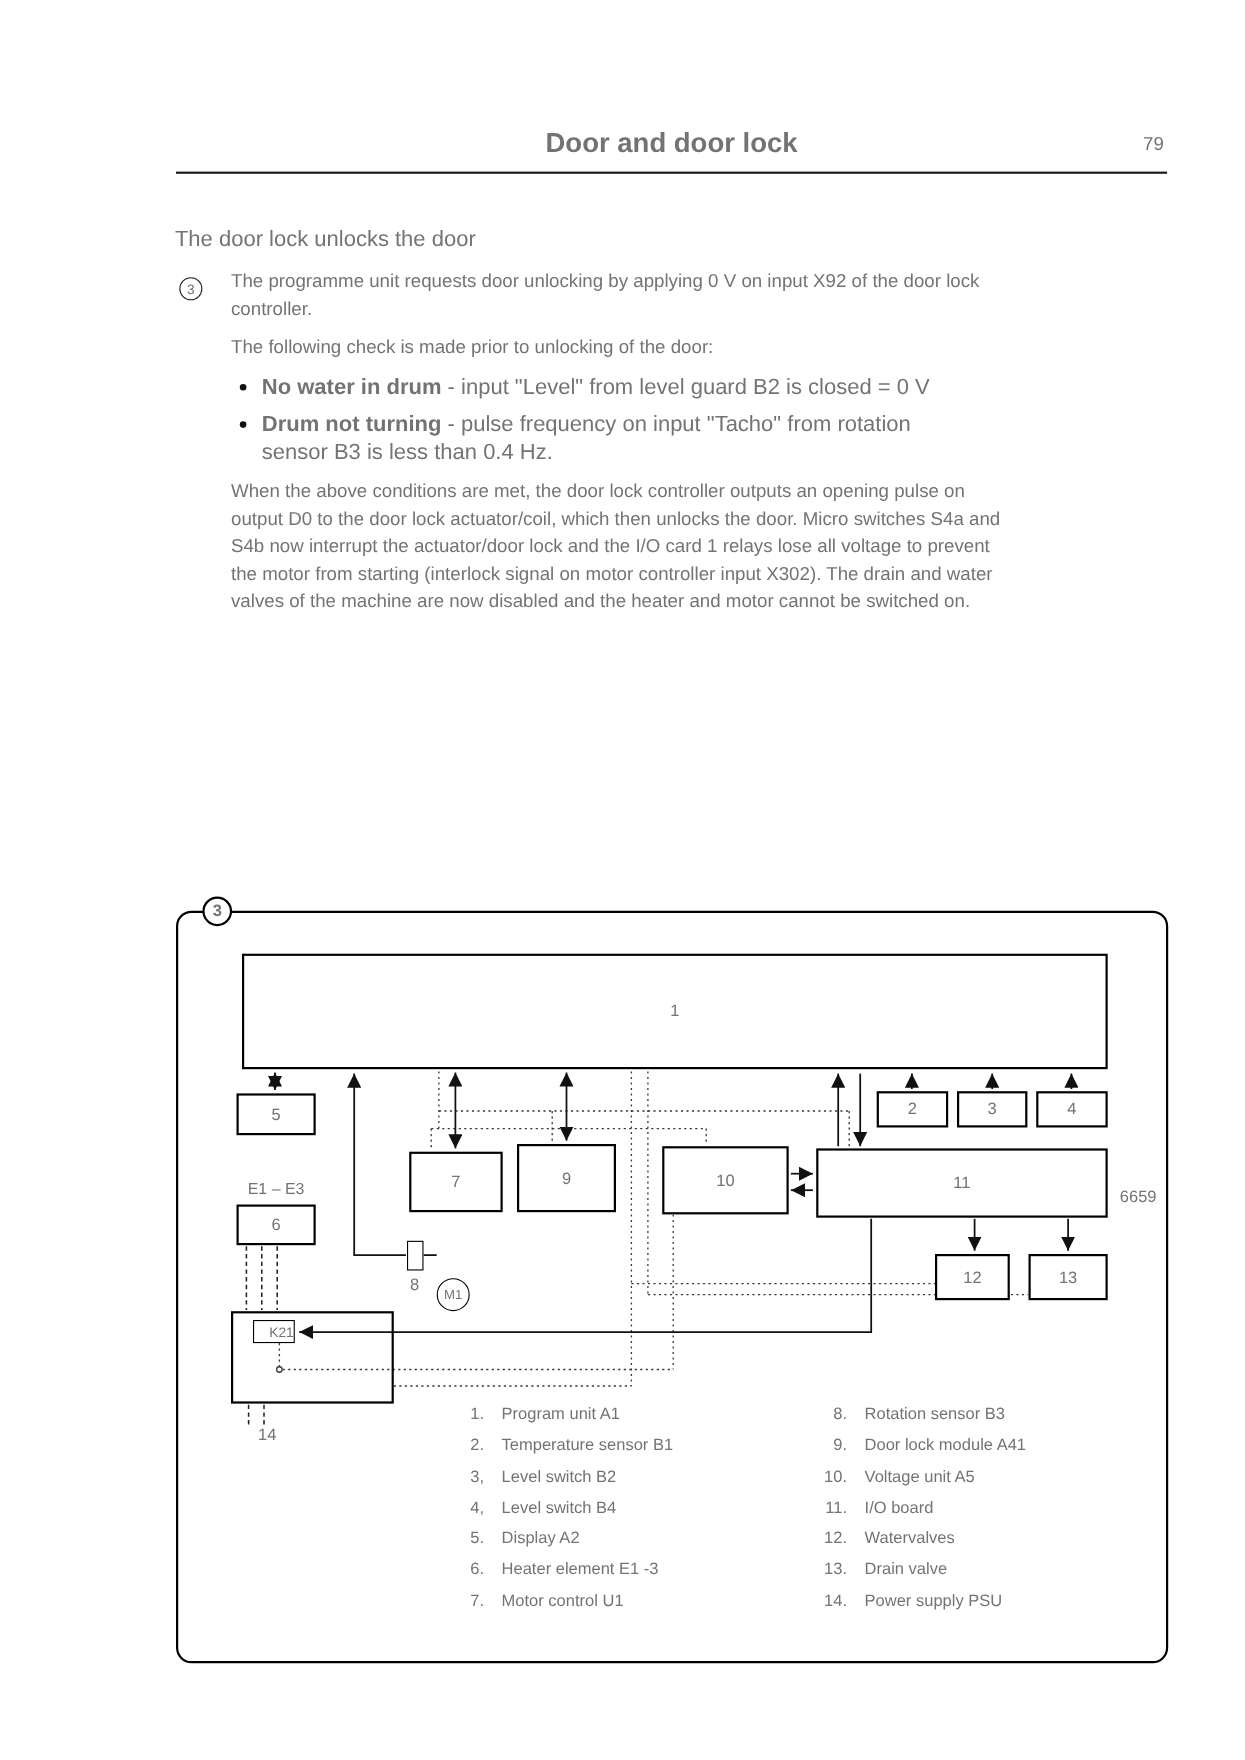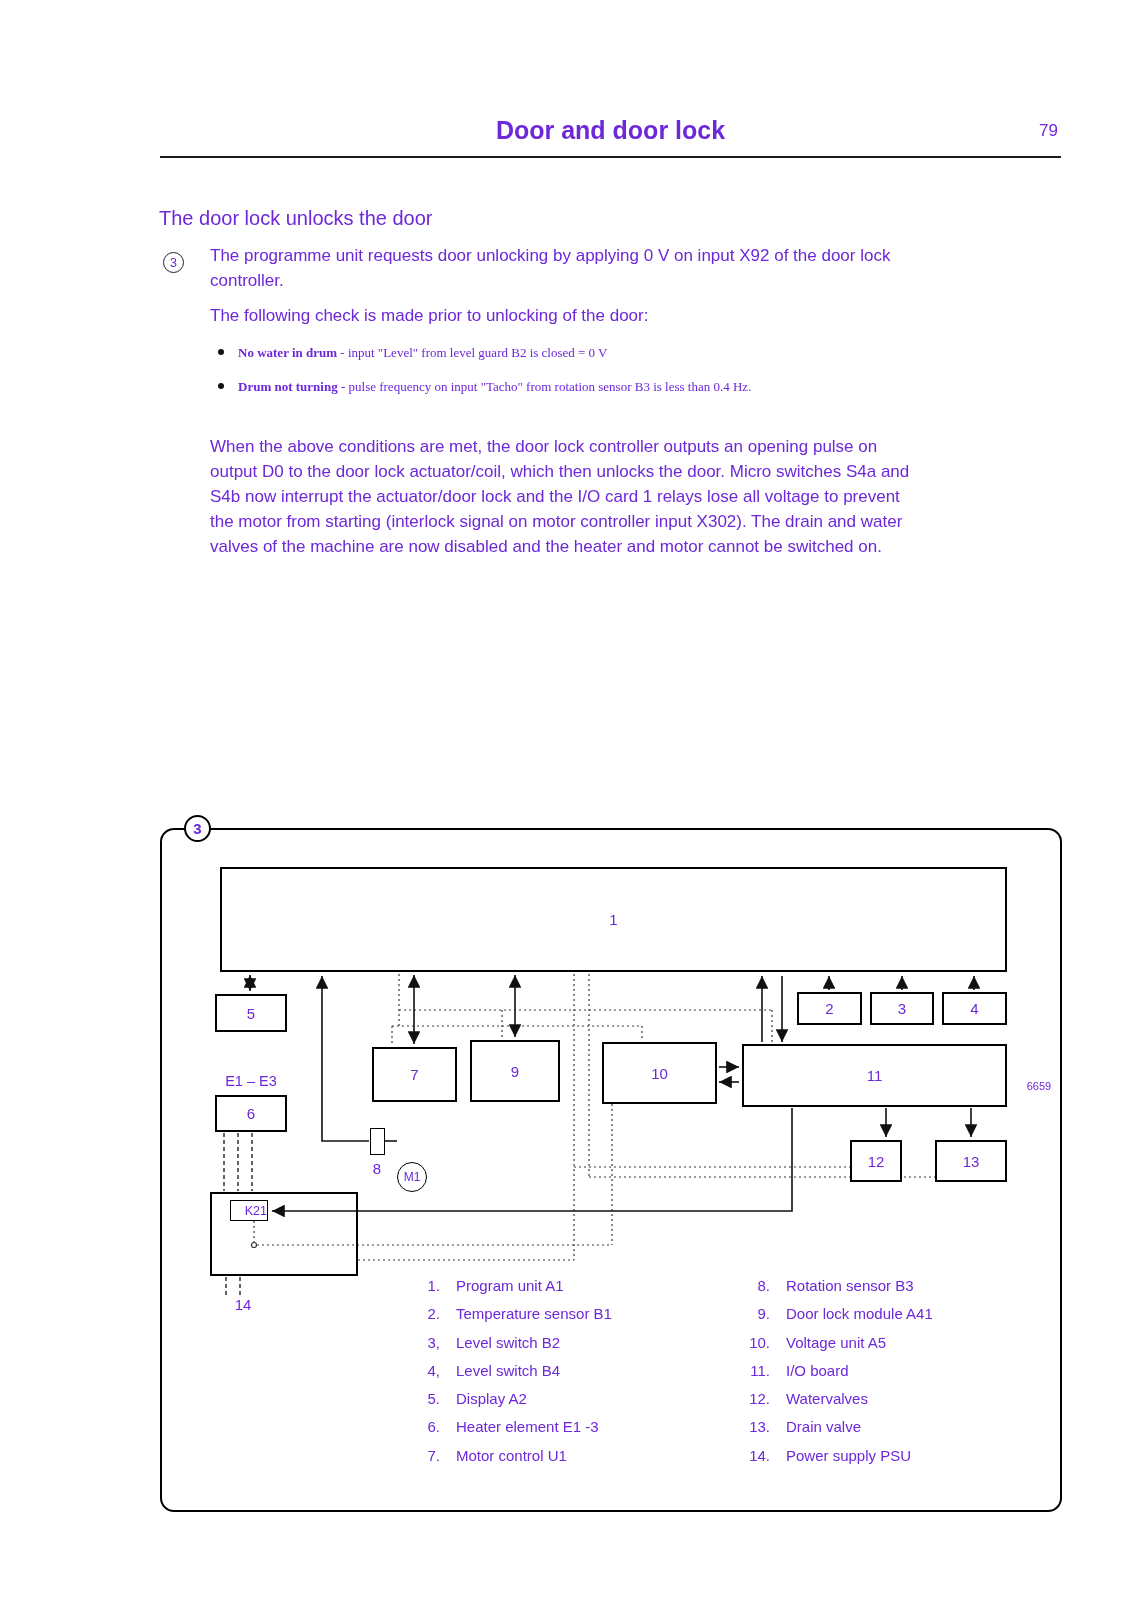--- a/index.html
+++ b/index.html
@@ -3,21 +3,21 @@
 <meta charset="utf-8">
 <style>
   * { box-sizing: border-box; }
   html, body { margin: 0; padding: 0; background: #fff; }
   .page {
     position: relative;
     width: 1132px;
     height: 1600px;
     background: #fff;
     font-family: "Liberation Sans", sans-serif;
-    color: #6d28d9;
+    color: #737373;
     overflow: hidden;
   }
 
   
   .header-title {
     position: absolute; top: 116px; left: 160px; width: 901px;
     text-align: center; font-size: 25px; font-weight: bold;
   }
   .page-number {
     position: absolute; top: 121px; left: 1018px; width: 40px;
@@ -32,21 +32,21 @@
   .section-heading { position: absolute; top: 207px; left: 159px; font-size: 20px; }
   .step-circle {
     position: absolute; top: 252px; left: 163px; width: 21px; height: 21px;
     border: 1.4px solid #222; border-radius: 50%;
     display: flex; align-items: center; justify-content: center; font-size: 12.5px;
   }
   .para { position: absolute; margin: 0; font-size: 17px; line-height: 25px; }
   .para1 { top: 243px; left: 210px; width: 700px; }
   .para2 { top: 303px; left: 210px; width: 700px; }
   .para3 { top: 434px; left: 210px; width: 706px; }
-  .bullet { position: absolute; display: flex; gap: 14px; font-size: 13px; line-height: 25px; font-family: Liberation Serif, serif; }
+  .bullet { position: absolute; display: flex; gap: 14px; font-size: 20px; line-height: 25px; }
   .bullet1 { top: 340px; left: 218px; width: 640px; }
   .bullet2 { top: 374px; left: 218px; width: 640px; }
   .bullet-dot { flex: 0 0 auto; width: 6px; height: 6px; border-radius: 50%; background: #111; margin-top: 9px; }
 
   
   .diagram {
     position: absolute; top: 828px; left: 160px; width: 902px; height: 684px;
     border: 2.5px solid #000; border-radius: 14px;
   }
   .diagram-marker {
@@ -76,21 +76,21 @@
   .k21inner {
     position: absolute; left: 68px; top: 370px; width: 38px; height: 21px;
     border: 1.6px solid #000; background: #fff;
     display: flex; align-items: center; justify-content: flex-end;
     font-size: 12.5px; z-index: 2;
   }
   .dlabel { position: absolute; font-size: 15px; z-index: 2; text-align: center; }
   .label-e1e3 { left: 44px; top: 243px; width: 90px; font-size: 14.5px; }
   .label-8 { left: 200px; top: 330px; width: 30px; }
   .label-14 { left: 64px; top: 466px; width: 34px; }
-  .label-6659 { left: 856px; top: 250px; width: 42px; font-size: 11px; text-align: center; }
+  .label-6659 { left: 856px; top: 250px; width: 42px; font-size: 15px; text-align: left; }
 
   
   .legend-col { position: absolute; z-index: 2; font-size: 15px; }
   .legend-col.left { left: 240px; top: 447px; }
   .legend-col.right { left: 570px; top: 447px; }
   .legend-row { display: flex; height: 28.3px; align-items: flex-start; }
   .legend-num { width: 38px; text-align: right; }
   .legend-label { margin-left: 16px; white-space: nowrap; }
 </style>
 </head>
@@ -198,21 +198,21 @@
       </div>
     <div class="dbox" style="left:440px;top:212px;width:115px;height:62px">
         <span>10</span>
       </div>
     <div class="dbox" style="left:580px;top:214px;width:265px;height:63px">
         <span>11</span>
       </div>
     <div class="dbox" style="left:53px;top:265px;width:72px;height:37px">
         <span>6</span>
       </div>
-    <div class="dbox" style="left:688px;top:310px;width:52px;height:42px">
+    <div class="dbox" style="left:688px;top:310px;width:68px;height:42px">
         <span>12</span>
       </div>
     <div class="dbox" style="left:773px;top:310px;width:72px;height:42px">
         <span>13</span>
       </div>
     <div class="dbox hollow" style="left:48px;top:362px;width:148px;height:84px"></div>
 
     <div class="k21inner">
         <span>K21</span>
       </div>

